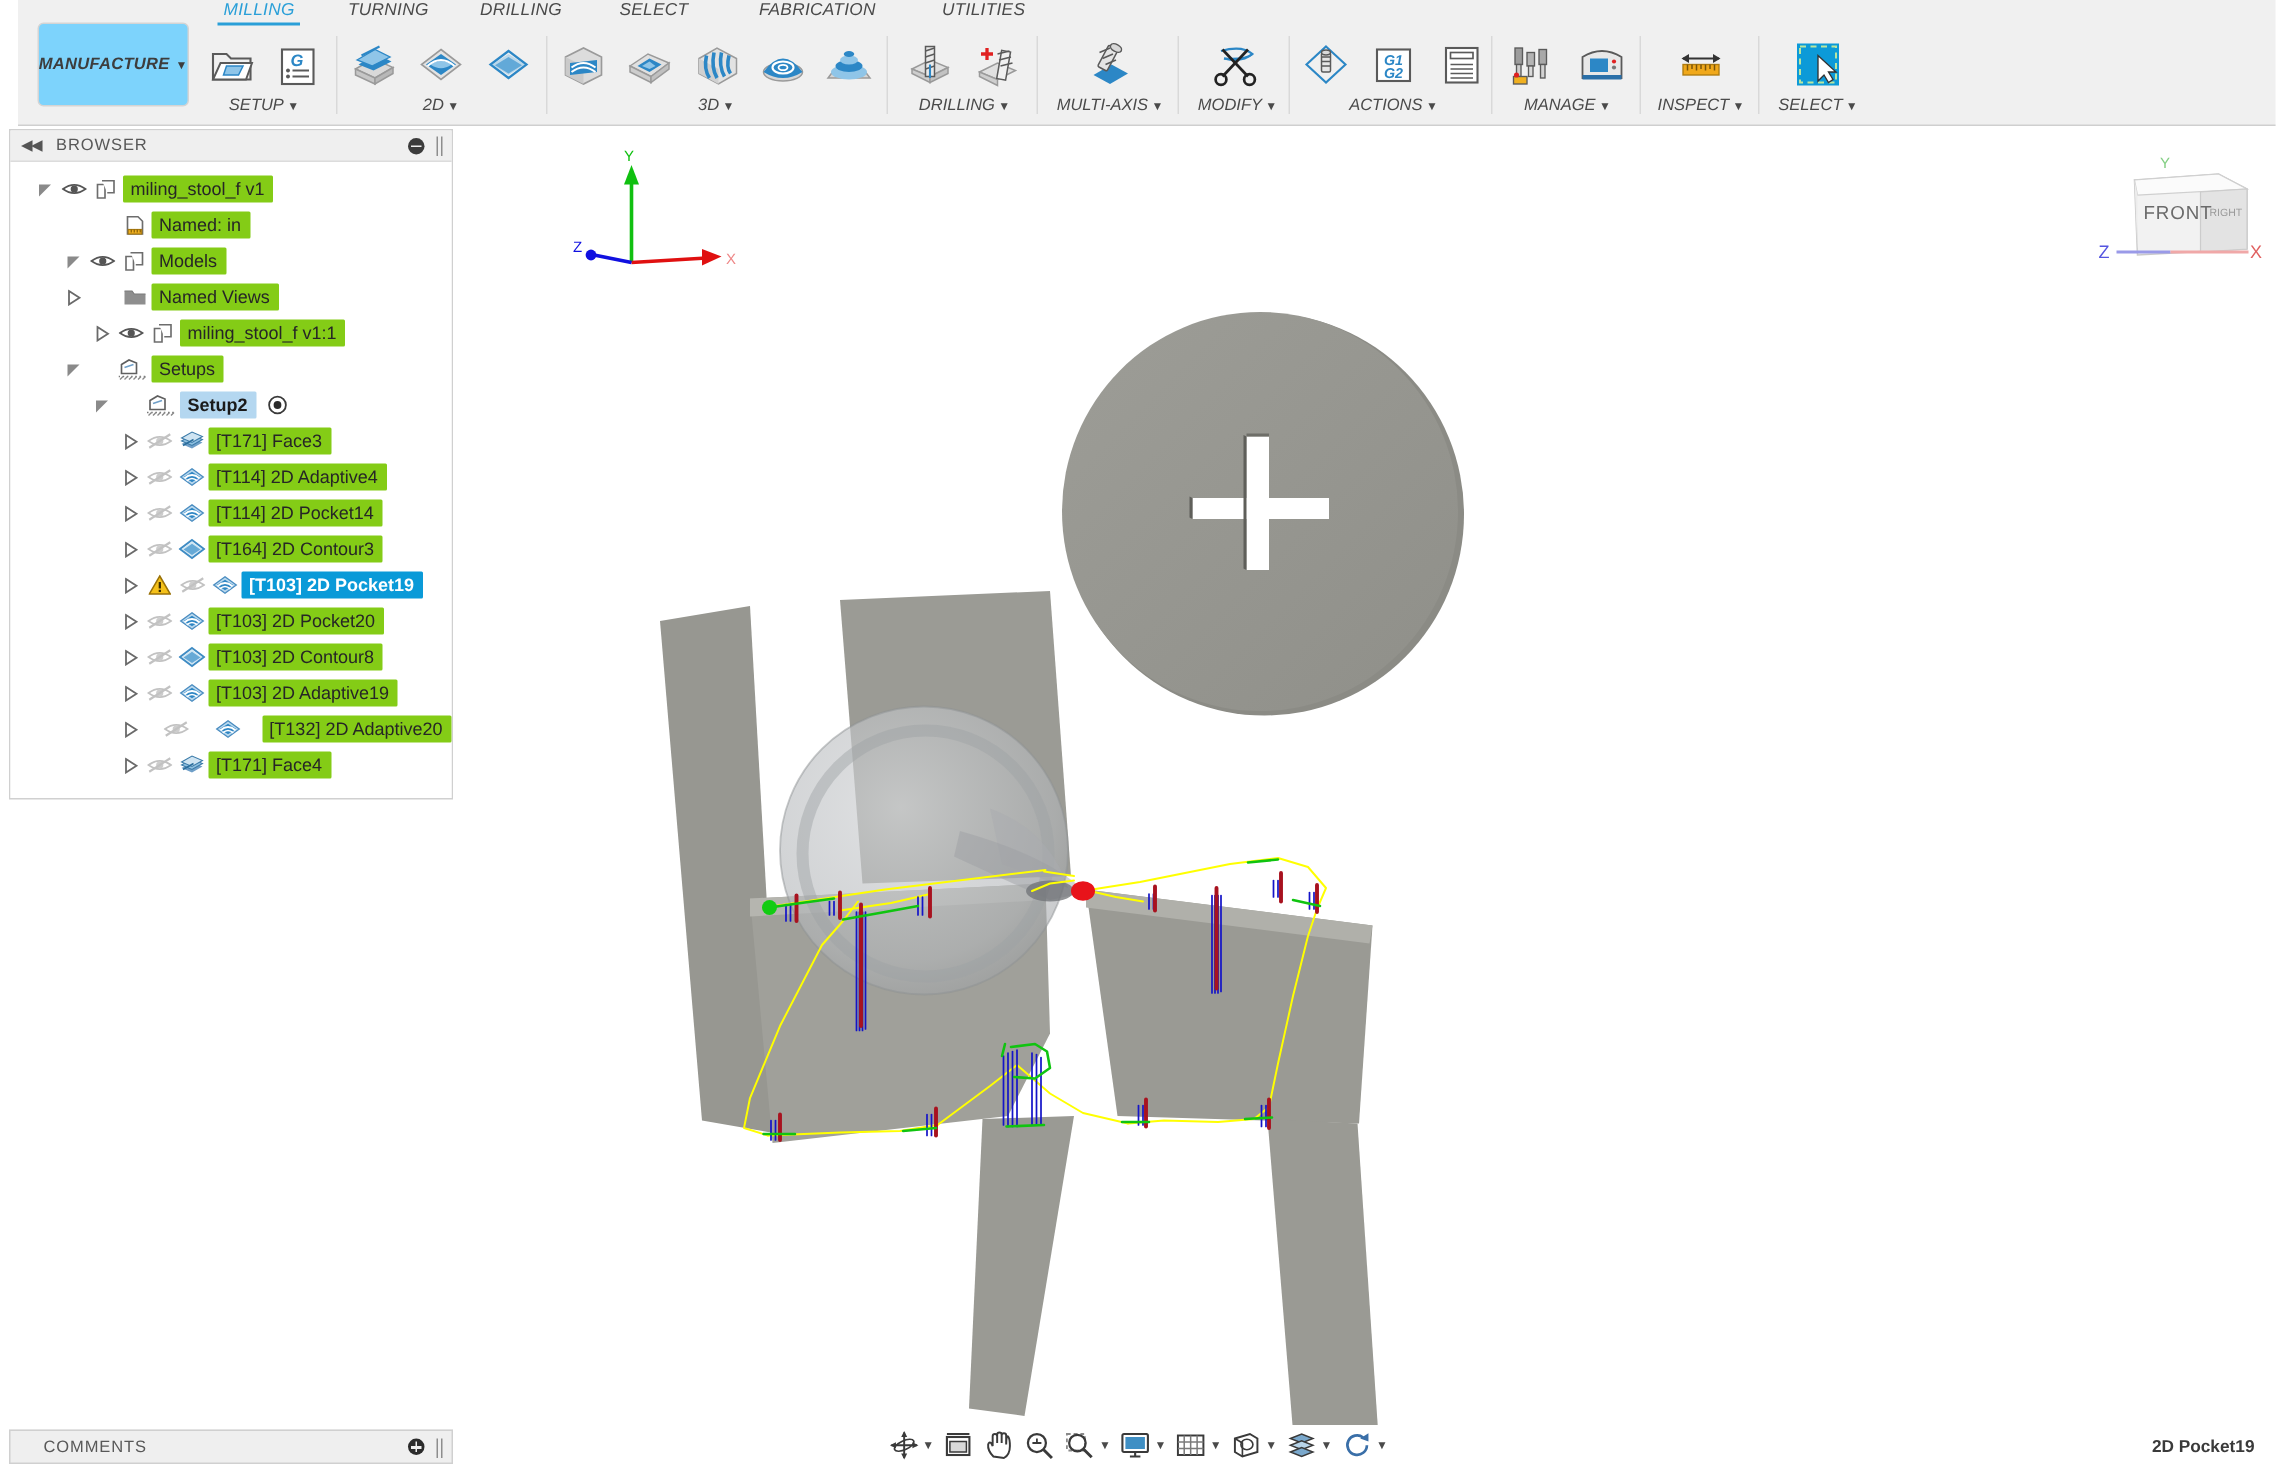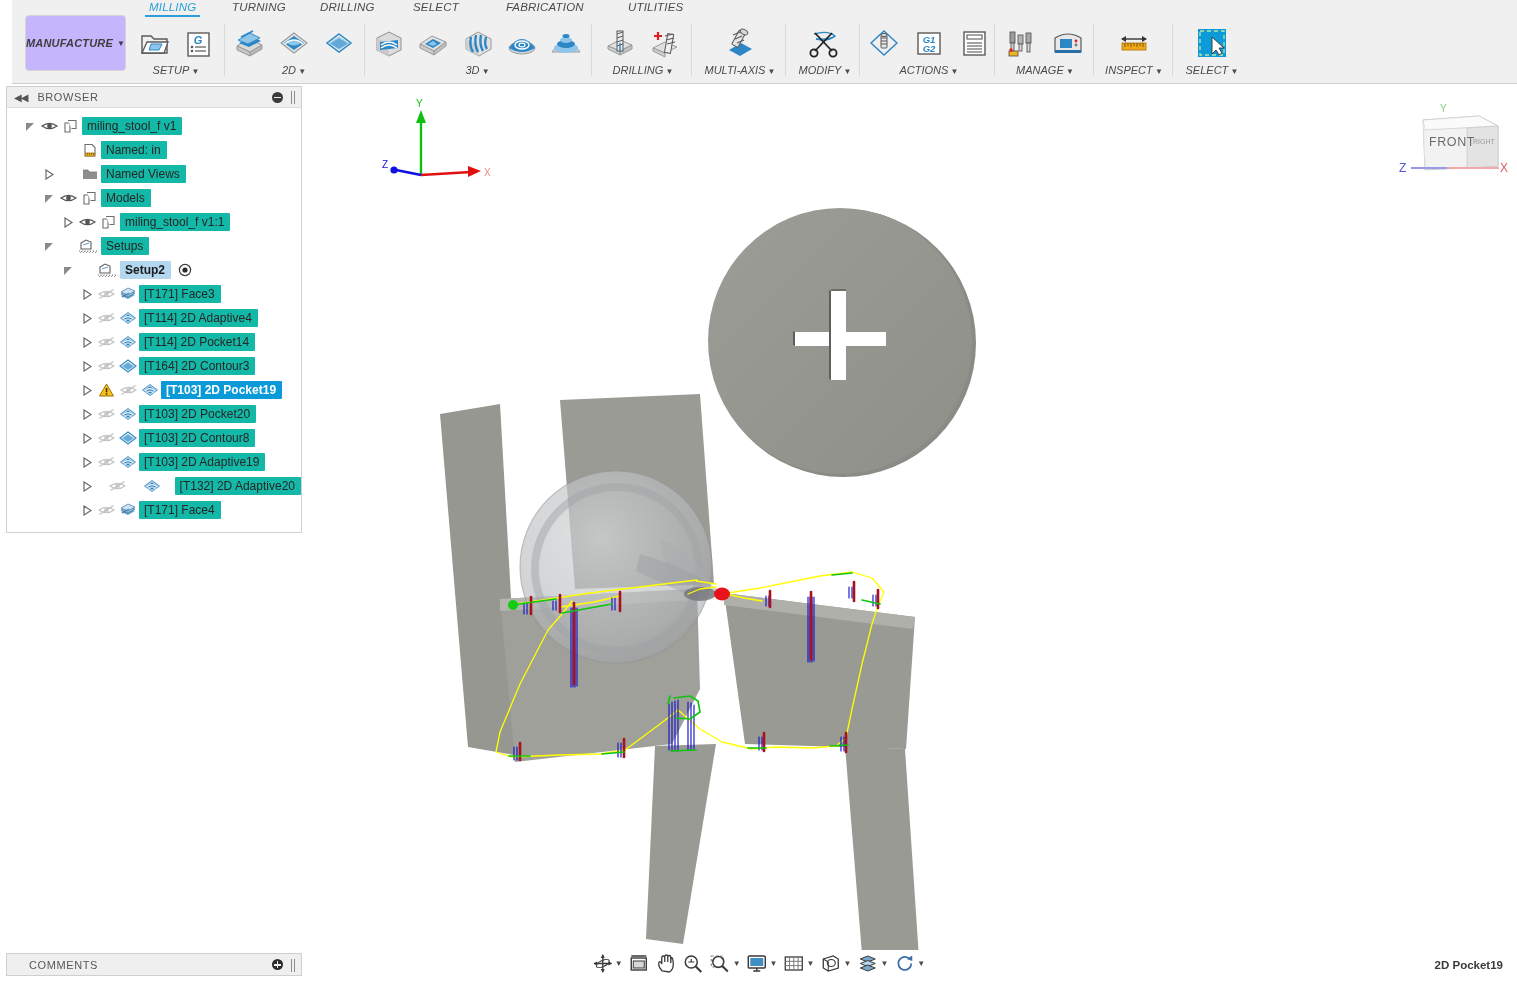--- a/index.html
+++ b/index.html
@@ -28,21 +28,21 @@
     white-space:nowrap; cursor:pointer;
   }
   .tab.active { color:#2a9fd8; }
   .tab.active::after {
     content:""; position:absolute; left:-4px; right:-4px; bottom:-4px;
     height:2px; background:#2a9fd8;
   }
 
   #manufacture-btn {
     position:absolute; left:13px; top:15px; width:101px; height:56px;
-    border:1px solid #d4d4d4; border-radius:4px; background:#c4b5fd;
+    border:1px solid #d4d4d4; border-radius:4px; background:#7dd3fc;
     display:flex; align-items:center; justify-content:center;
     font-size:11px; font-weight:bold; color:#3d3d3d; letter-spacing:.2px;
     cursor:pointer;
   }
   #manufacture-btn .car { margin-left:4px; font-size:8px; }
 
   .grp {
     position:absolute; top:19px; height:63px;
   }
   .grp .icons {
@@ -95,21 +95,21 @@
   .arrow {
     width:15px; height:100%; display:flex; align-items:center; justify-content:center;
     cursor:pointer;
   }
   .arrow svg { display:block; }
   .eye { width:22px; display:flex; align-items:center; justify-content:center; cursor:pointer; }
   .nodeicon { width:22px; display:flex; align-items:center; justify-content:center; }
   .warn { width:22px; display:flex; align-items:center; justify-content:center; }
   .lbl {
     font-size:12px; color:#262626; padding:2px 6px 2px 5px;
-    background:#14b8a6; border-radius:1px;
+    background:#84cc16; border-radius:1px;
   }
   .row.selected .lbl { background:#0a9ad8; color:#fff; font-weight:bold; }
   .lbl.textsel { background:#b4d7f0; color:#1a1a1a; font-weight:bold; }
 
   
   #viewport { position:absolute; left:0; top:84px; width:1517px; height:866px; background:#ffffff; z-index:-1;}
   #axis-triad { position:absolute; left:378px; top:96px; width:120px; height:92px; }
   #viewcube { position:absolute; left:1395px; top:98px; width:118px; height:86px; }
 
   
@@ -629,51 +629,51 @@
             <path d="M3 1.5 L10 1.5 L13 4.5 L13 13 L3 13 Z" fill="#fff" stroke="#6d6d6d" stroke-width="1.1"></path>
             <rect x="3.5" y="10" width="9" height="3" fill="#f0b020" stroke="#a87a10" stroke-width="0.8"></rect>
             <path d="M5.5 10 L5.5 12 M7.5 10 L7.5 12 M9.5 10 L9.5 12 M11.5 10 L11.5 12" stroke="#8a6008" stroke-width="0.8"></path>
           </svg>
         </div>
         <span class="lbl">Named: in</span>
       </div>
       <div class="row" style="padding-left: 35px;">
         <div class="arrow">
           <svg width="11" height="11" viewBox="0 0 11 11">
+            <polygon points="1,2 9,2 1,10" fill="#8a8a8a"></polygon>
+          </svg>
+        </div>
+        <div class="eye">
+          <svg width="17" height="12" viewBox="0 0 17 12">
+            <path d="M1 6 Q8.5 0.6 16 6 Q8.5 11.4 1 6 Z" fill="none" stroke="#555" stroke-width="1.2"></path>
+            <circle cx="8.5" cy="6" r="2.4" fill="#555"></circle>
+          </svg>
+        </div>
+        <div class="nodeicon">
+          <svg width="16" height="15" viewBox="0 0 16 15">
+            <path d="M2 4 L7 4 L7 13 L2 13 Z" fill="#fff" stroke="#6d6d6d" stroke-width="1.1"></path>
+            <path d="M5 1.5 L13 1.5 L13 9.5 L8.5 9.5" fill="#fff" stroke="#6d6d6d" stroke-width="1.1"></path>
+          </svg>
+        </div>
+        <span class="lbl">Models</span>
+      </div>
+      <div class="row" style="padding-left: 35px;">
+        <div class="arrow">
+          <svg width="11" height="11" viewBox="0 0 11 11">
             <polygon points="2,1 9,5.5 2,10" fill="none" stroke="#6a6a6a" stroke-width="1.2"></polygon>
           </svg>
         </div>
         <div class="eye"></div>
         <div class="nodeicon">
           <svg width="16" height="14" viewBox="0 0 16 14">
             <path d="M1 3 L6 3 L7.5 5 L15 5 L15 12 L1 12 Z" fill="#8e8e8e"></path>
             <path d="M1 3 L6 3 L7.5 5 L15 5" fill="none" stroke="#7a7a7a" stroke-width="0.8"></path>
           </svg>
         </div>
         <span class="lbl">Named Views</span>
-      </div>
-      <div class="row" style="padding-left: 35px;">
-        <div class="arrow">
-          <svg width="11" height="11" viewBox="0 0 11 11">
-            <polygon points="1,2 9,2 1,10" fill="#8a8a8a"></polygon>
-          </svg>
-        </div>
-        <div class="eye">
-          <svg width="17" height="12" viewBox="0 0 17 12">
-            <path d="M1 6 Q8.5 0.6 16 6 Q8.5 11.4 1 6 Z" fill="none" stroke="#555" stroke-width="1.2"></path>
-            <circle cx="8.5" cy="6" r="2.4" fill="#555"></circle>
-          </svg>
-        </div>
-        <div class="nodeicon">
-          <svg width="16" height="15" viewBox="0 0 16 15">
-            <path d="M2 4 L7 4 L7 13 L2 13 Z" fill="#fff" stroke="#6d6d6d" stroke-width="1.1"></path>
-            <path d="M5 1.5 L13 1.5 L13 9.5 L8.5 9.5" fill="#fff" stroke="#6d6d6d" stroke-width="1.1"></path>
-          </svg>
-        </div>
-        <span class="lbl">Models</span>
       </div>
       <div class="row" style="padding-left: 54px;">
         <div class="arrow">
           <svg width="11" height="11" viewBox="0 0 11 11">
             <polygon points="2,1 9,5.5 2,10" fill="none" stroke="#6a6a6a" stroke-width="1.2"></polygon>
           </svg>
         </div>
         <div class="eye">
           <svg width="17" height="12" viewBox="0 0 17 12">
             <path d="M1 6 Q8.5 0.6 16 6 Q8.5 11.4 1 6 Z" fill="none" stroke="#555" stroke-width="1.2"></path>

